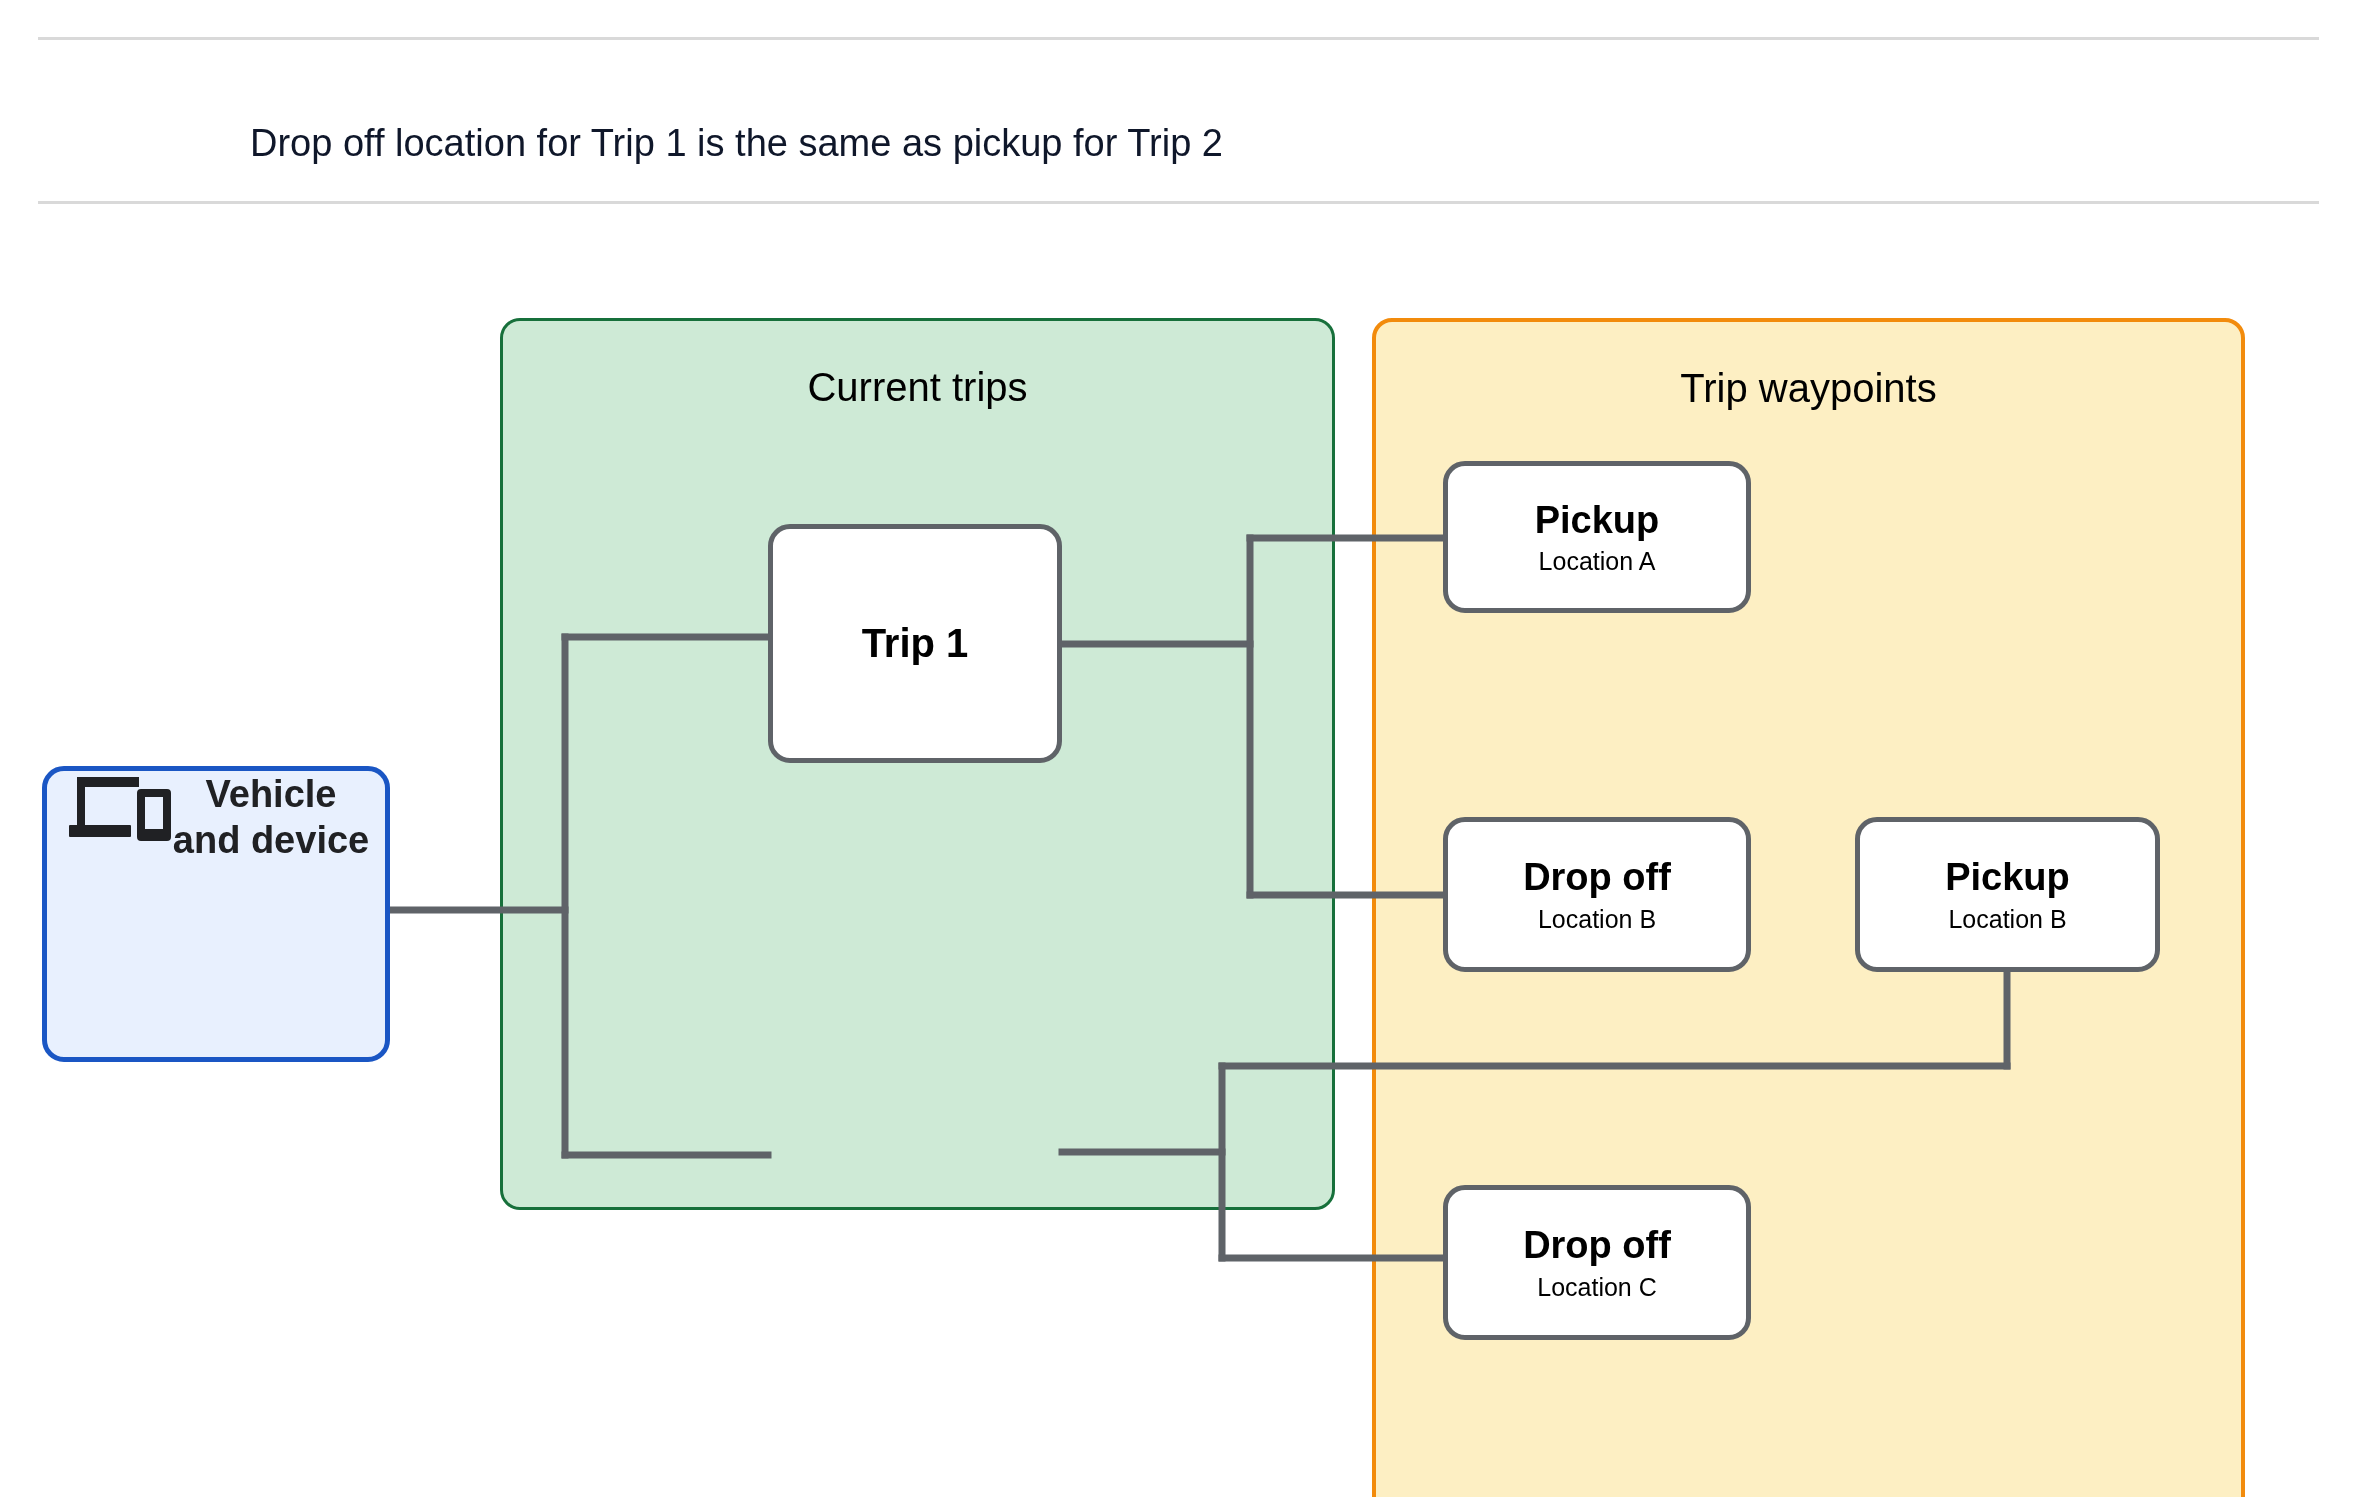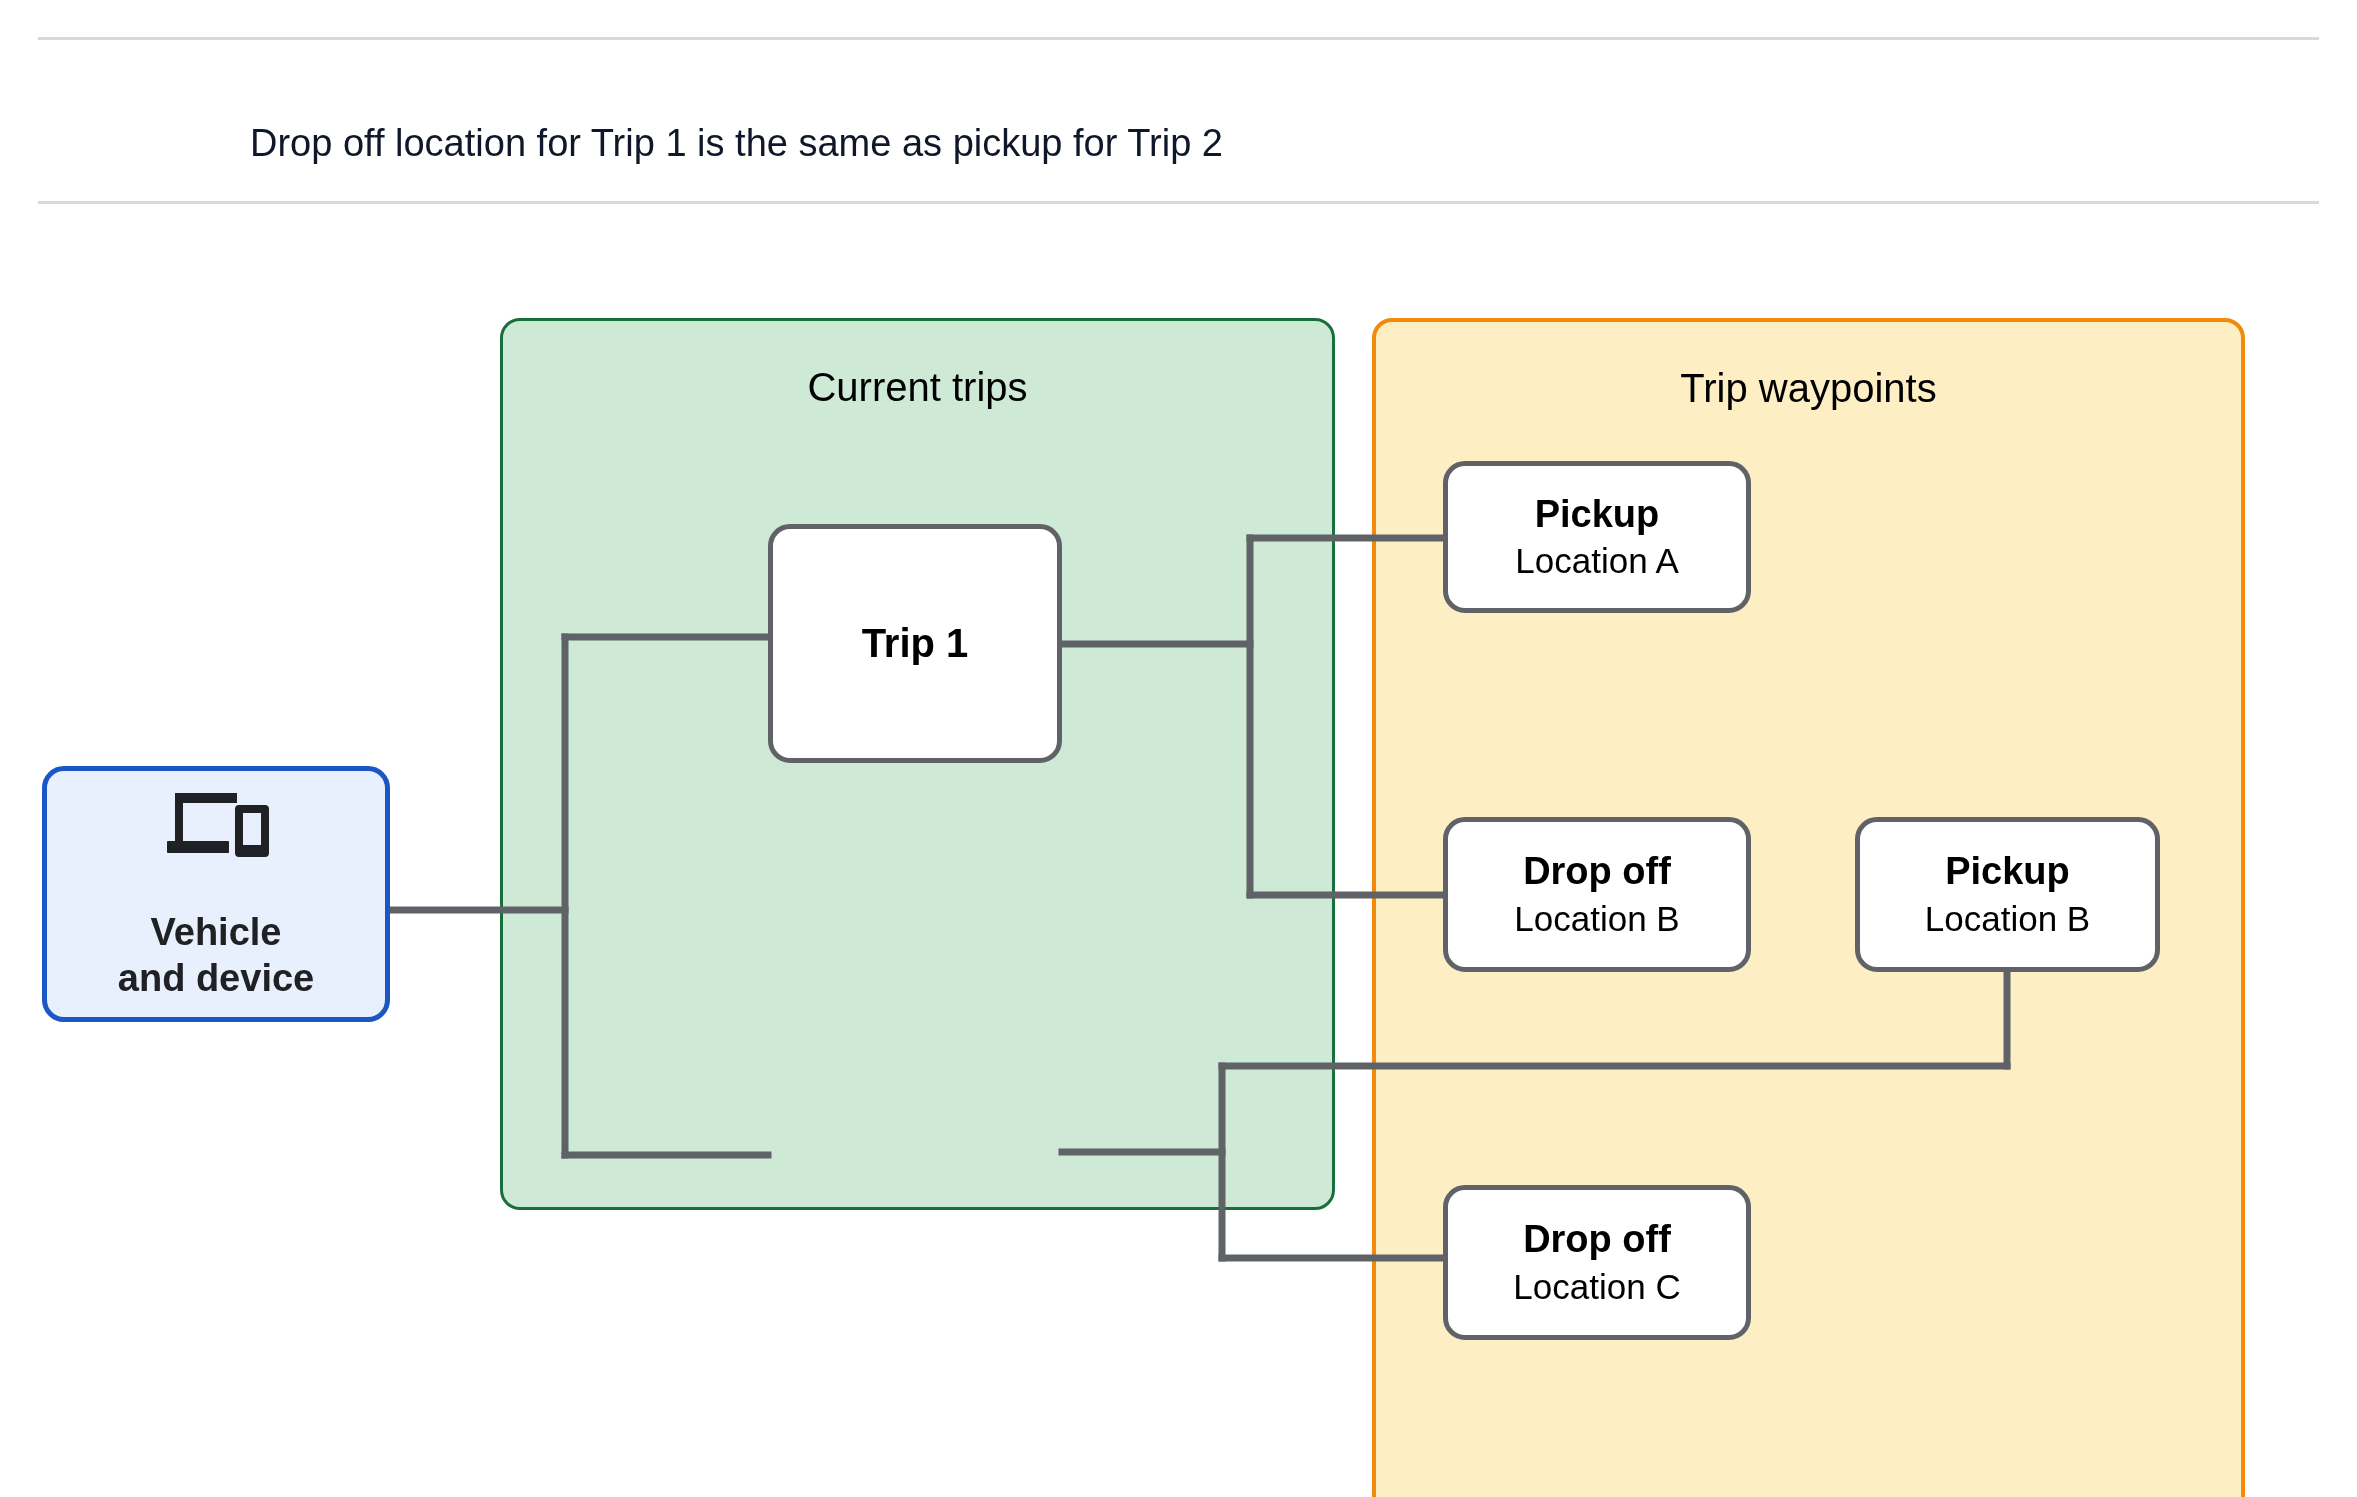--- a/index.html
+++ b/index.html
@@ -107,21 +107,21 @@
     justify-content: center;
     text-align: left;
   }
   .node .title {
     font-size: 38px;
     font-weight: bold;
     color: #000000;
     line-height: 1.18;
   }
   .node .sub {
-    font-size: 35px;
+    font-size: 25px;
     font-weight: normal;
     color: #000000;
     line-height: 1.2;
     margin-top: 4px;
   }
   .trip-node .title { font-size: 40px; }
 
   #node-trip-1 { left: 768px; top: 524px;  width: 294px; height: 239px; }
   #node-trip-2 { left: 768px; top: 1032px; width: 294px; height: 239px; }
 
@@ -129,28 +129,27 @@
   #node-dropoff-b  { left: 1443px; top: 817px;  width: 308px; height: 155px; }
   #node-pickup-b   { left: 1855px; top: 817px;  width: 305px; height: 155px; }
   #node-dropoff-c  { left: 1443px; top: 1185px; width: 308px; height: 155px; }
 
   
   #node-vehicle-device {
     position: absolute;
     left: 42px;
     top: 766px;
     width: 348px;
-    height: 256px;
+    height: 296px;
     box-sizing: border-box;
     background: #e8f0fe;
     border: 5px solid #1a56c4;
     border-radius: 22px;
     display: flex;
-    flex-direction: column;
-    align-items: center;
+    flex-direction: row;
     justify-content: center;
   }
   #node-vehicle-device .device-icon {
     width: 110px;
     height: 72px;
     margin-bottom: 50px;
     display: block;
   }
   #node-vehicle-device .vd-label {
     font-size: 38px;

